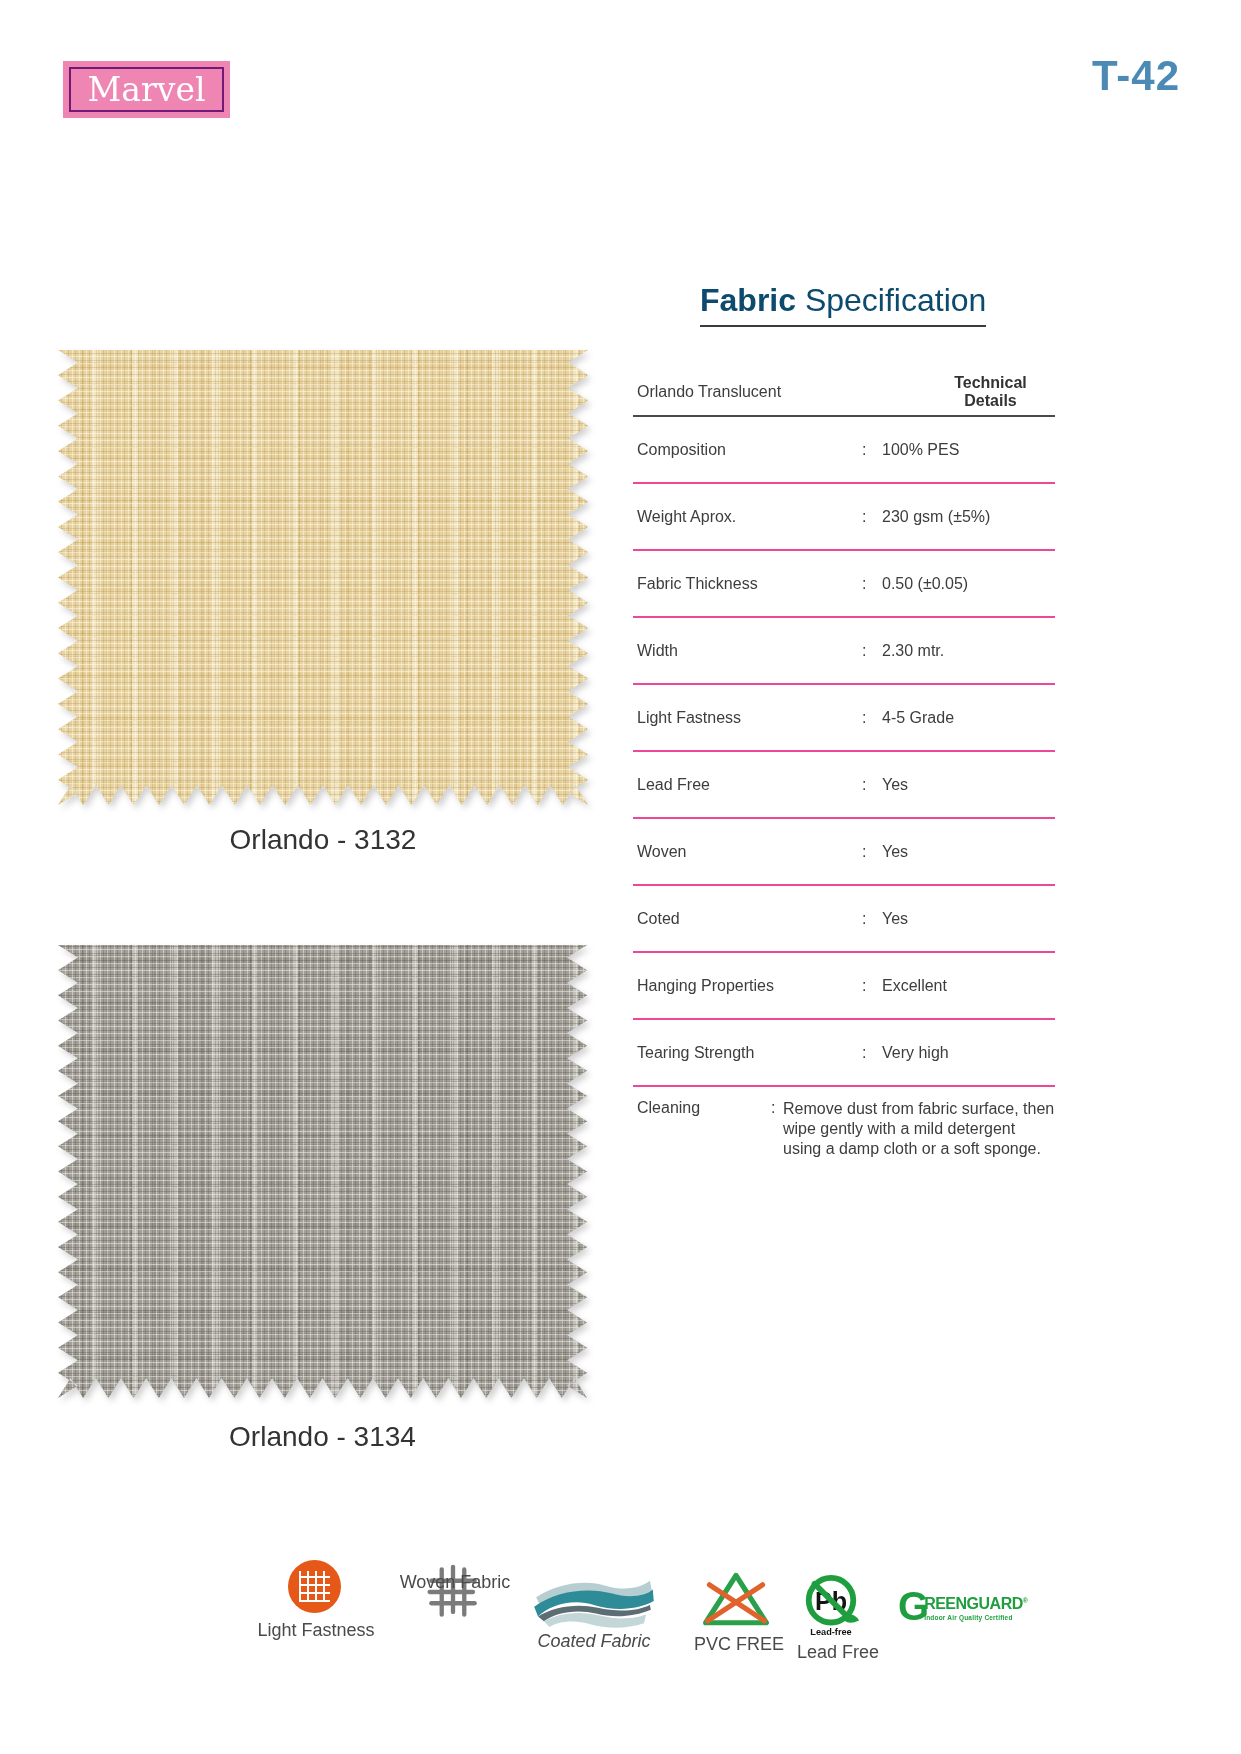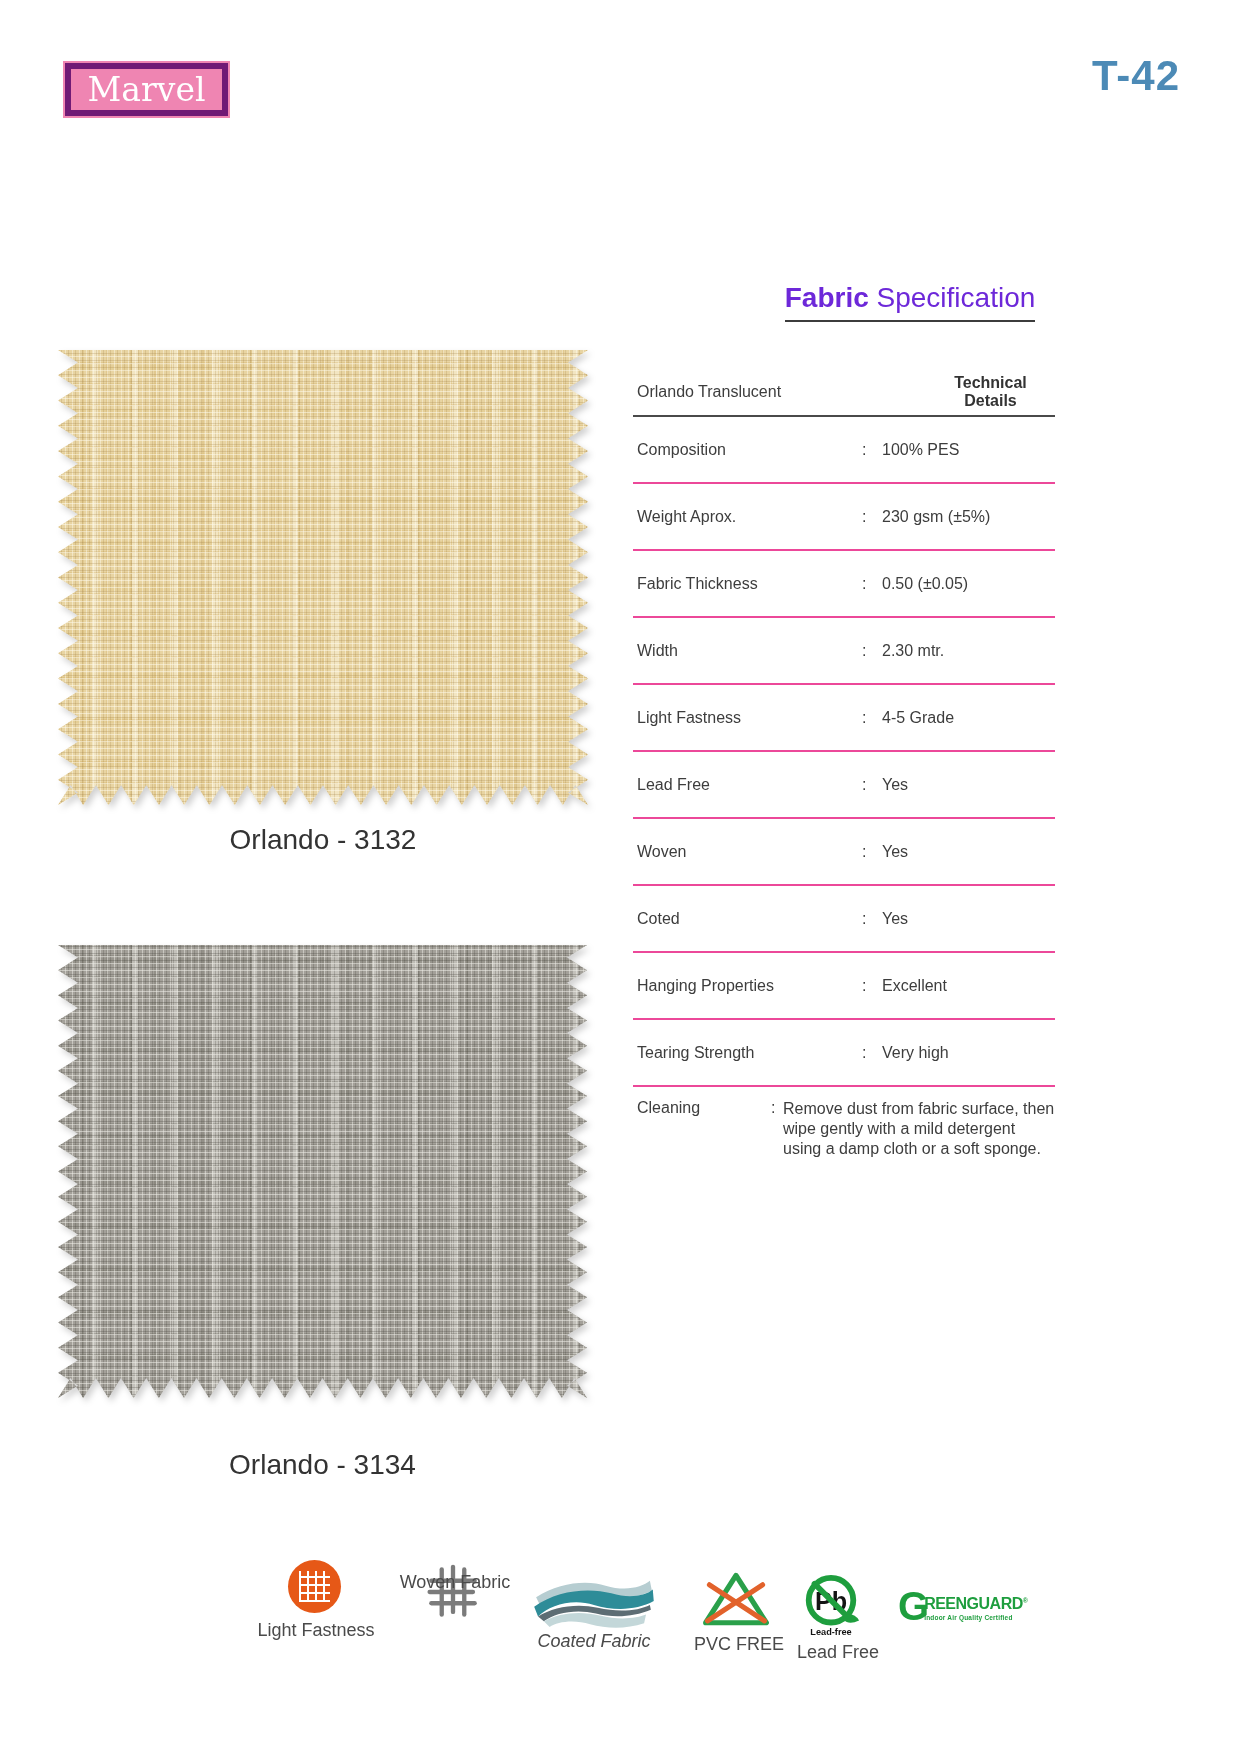--- a/index.html
+++ b/index.html
@@ -5,29 +5,29 @@
   html,body { margin:0; padding:0; }
   body {
     width:1241px; height:1754px; position:relative; background:#ffffff;
     font-family:"Liberation Sans", sans-serif; color:#3f3f3f; overflow:hidden;
   }
   .abs { position:absolute; }
 
   
   .logo { left:63px; top:61px; width:167px; height:57px; background:var(--brand-pink,#ef85b2);
           display:flex; align-items:center; justify-content:center; }
-  .logo-inner { border:6px solid #701a75; width:calc(100% - 16px); height:calc(100% - 16px);
+  .logo-inner { border:2px solid #701a75; width:calc(100% - 16px); height:calc(100% - 16px);
           display:flex; align-items:center; justify-content:center; }
   .logo-text { color:#ffffff; font-family:"DejaVu Serif", serif; font-size:33px; line-height:1; }
 
   
   .page-code { right:61px; top:52px; font-size:42px; font-weight:bold; color:var(--code-blue,#4c8ab6); letter-spacing:1px; }
 
   
-  .title { left:700px; top:282px; width:420px; text-align:center; font-size:28px; color:#6d28d9; }
+  .title { left:700px; top:282px; width:420px; text-align:left; font-size:32px; color:#0c4a6e; }
   .title-underline { display:inline-block; border-bottom:2px solid #3c3c3c; padding-bottom:6px; }
   .title-bold { font-weight:bold; }
 
   
   .swatch-wrap1 { left:58px; top:350px; width:530px; height:455px; filter:drop-shadow(3px 4px 3px rgba(0,0,0,.18)); }
   .swatch-wrap2 { left:58px; top:945px; width:529px; height:453px; filter:drop-shadow(3px 4px 3px rgba(0,0,0,.18)); }
   .swatch { width:100%; height:100%; }
   .tex-beige {
     background-color:var(--swatch1-base,#e8d4a2);
     background-image:
@@ -43,21 +43,21 @@
     background-image:
       repeating-linear-gradient(0deg, rgba(238,237,231,.55) 0 1px, rgba(0,0,0,0) 1px 3px, rgba(60,58,50,.25) 3px 4px, rgba(0,0,0,0) 4px 7px),
       repeating-linear-gradient(90deg, rgba(238,237,231,.50) 0 1px, rgba(0,0,0,0) 1px 3px, rgba(60,58,50,.22) 3px 4px, rgba(0,0,0,0) 4px 7px),
       repeating-linear-gradient(0deg, rgba(110,108,98,.32) 0 2px, rgba(0,0,0,0) 2px 21px),
       repeating-linear-gradient(90deg, rgba(110,108,98,.30) 0 2px, rgba(0,0,0,0) 2px 24px),
       repeating-linear-gradient(90deg, rgba(235,234,228,0) 0 34px, rgba(235,234,228,.45) 34px 40px),
       repeating-linear-gradient(0deg, rgba(0,0,0,0) 0 38px, rgba(130,128,118,.35) 38px 44px);
   }
   .swatch-label { text-align:center; font-size:28px; color:#333333; }
   .swatch-label1 { left:58px; top:824px; width:530px; }
-  .swatch-label2 { left:58px; top:1421px; width:529px;margin-top:28px; }
+  .swatch-label2 { left:58px; top:1421px; width:529px; }
 
   
   .spec-table { left:633px; top:368px; width:422px; font-size:16px; color:#3d3d3d; }
   .thead { display:flex; align-items:center; height:47px; border-bottom:2px solid #4a4a4a; }
   .th1 { width:243px; padding-left:4px; }
   .th2 { flex:1; text-align:center; padding-left:46px; font-weight:bold; color:#333333; }
   .trow { display:flex; align-items:center; height:65px; border-bottom:2px solid #ec4899; }
   .trow .tl { width:225px; padding-left:4px; }
   .trow .tc { width:20px; }
   .trow .tv { flex:1; }

